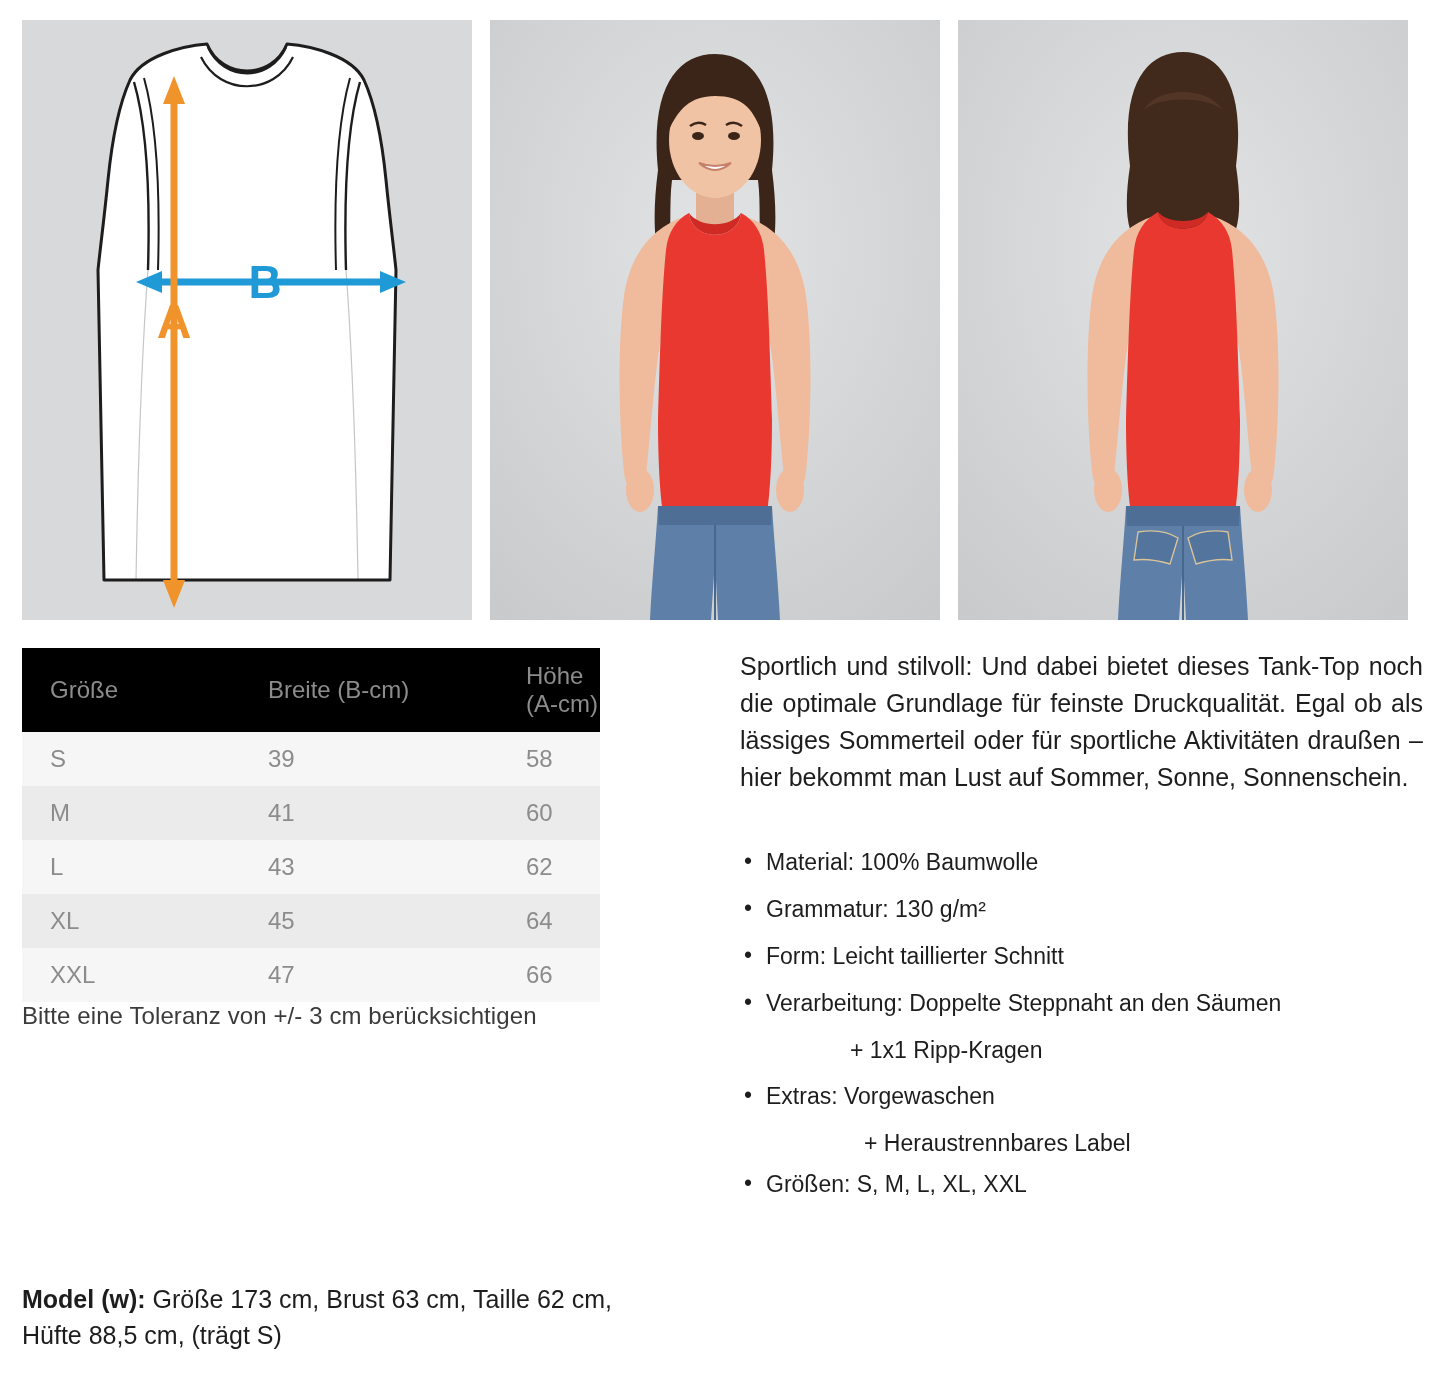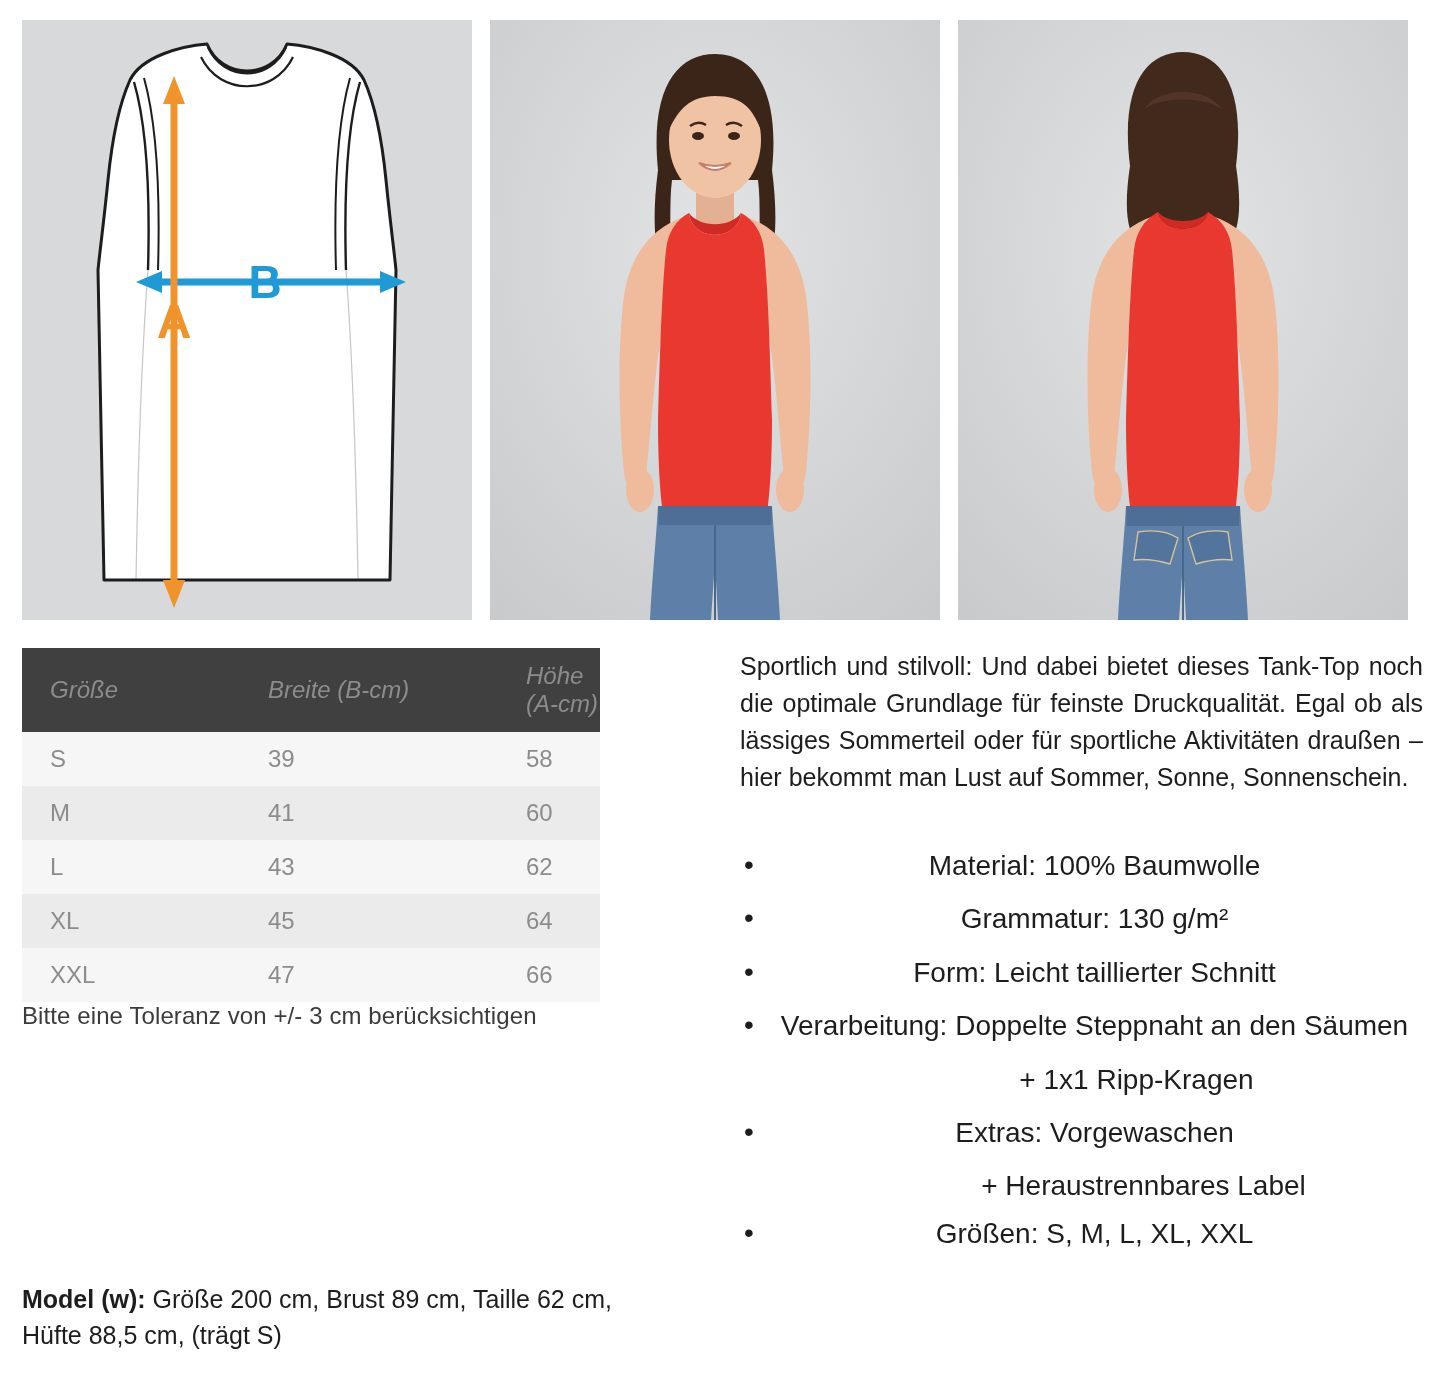--- a/index.html
+++ b/index.html
@@ -72,21 +72,21 @@
     font-weight: normal;
     padding: 14px 0 14px 28px;
     color: #8c8c8c;
     font-size: 24px;
   }
   table.size-table td {
     padding: 13px 0 13px 28px;
     color: #8c8c8c;
     font-size: 24px;
   }
-  table.size-table thead tr { background: #404040; font-style: italic; }
+  table.size-table thead tr { background: #000000; }
   table.size-table tbody tr:nth-child(odd) { background: #f6f6f6; }
   table.size-table tbody tr:nth-child(even) { background: #ebebeb; }
   table.size-table th:nth-child(1), table.size-table td:nth-child(1) { width: 190px; }
   table.size-table th:nth-child(2), table.size-table td:nth-child(2) { width: 230px; }
 
   .tolerance {
     font-size: 24px;
     color: #3b3b3b;
     letter-spacing: 0.1px;
   }
@@ -106,23 +106,22 @@
     font-size: 25px;
     line-height: 1.48;
     text-align: justify;
     color: #1d1d1d;
     margin: 0;
   }
   ul.features {
     list-style: none;
     margin: 52px 0 0 0;
     padding: 0;
-    font-size: 28px;
+    font-size: 23px;
     color: #1d1d1d;
-    text-align: center;
   }
   ul.features > li {
     position: relative;
     padding-left: 26px;
     margin-bottom: 17px;
     line-height: 1.3;
   }
   ul.features > li::before {
     content: "•";
     position: absolute;
@@ -321,17 +320,17 @@
         <li>Verarbeitung: Doppelte Steppnaht an den Säumen</li>
         <li class="sub">+ 1x1 Ripp-Kragen</li>
         <li>Extras: Vorgewaschen</li>
         <li class="sub2">+ Heraustrennbares Label</li>
         <li>Größen:  S, M, L, XL, XXL</li>
       </ul>
     </div>
   </div>
 
   <div class="model-info">
-    <span style="font-weight:bold">Model (w):</span><span> Größe 200 cm, Brust 89 cm, Taille 62 cm,</span><br>
+    <span style="font-weight:bold">Model (w):</span><span> Größe 173 cm, Brust 63 cm, Taille 62 cm,</span><br>
     <span>Hüfte 88,5 cm, (trägt S)</span>
   </div>
 
 </div>
 
 </body></html>

